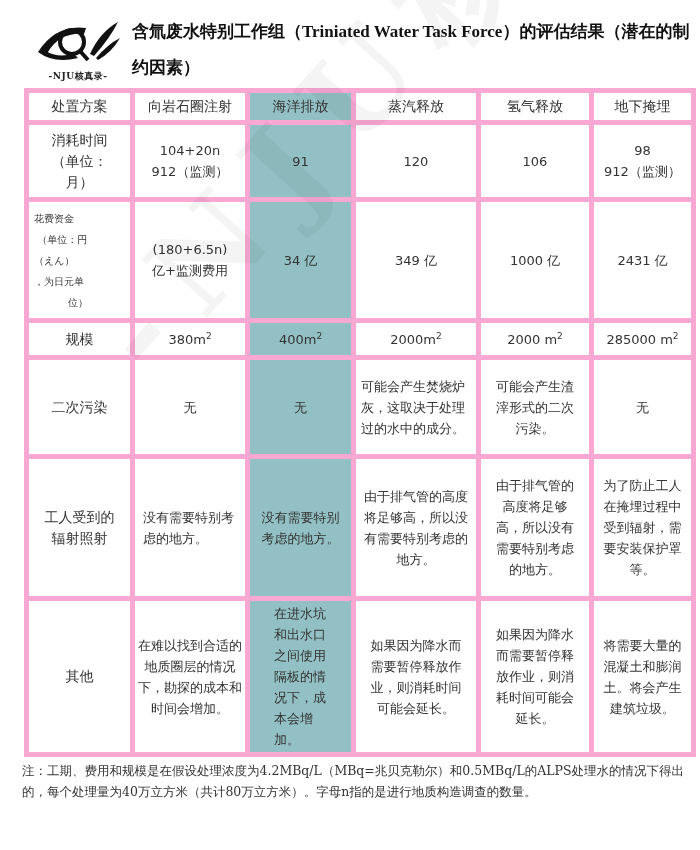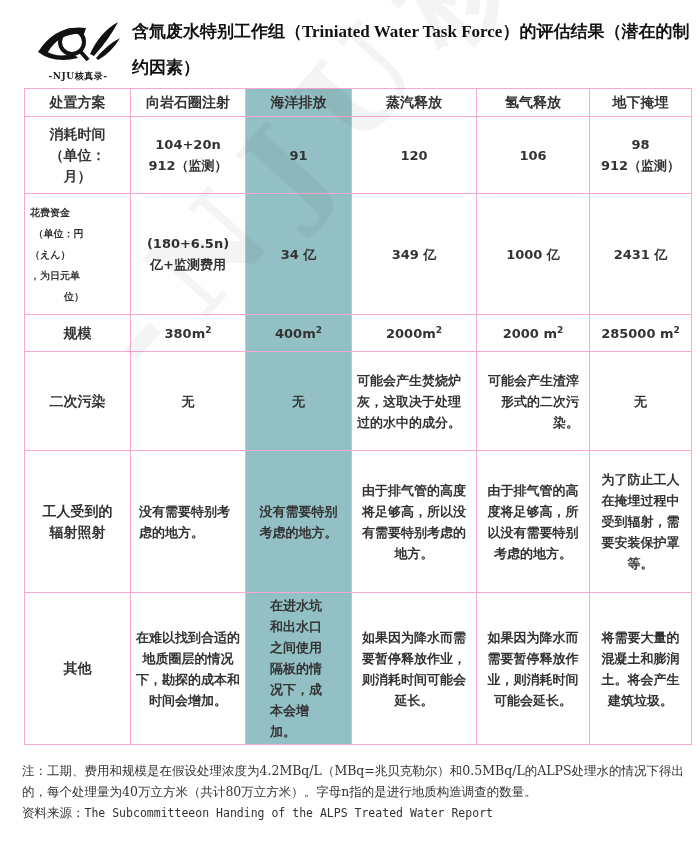--- a/index.html
+++ b/index.html
@@ -26,22 +26,22 @@
     font-family: Liberation Serif, serif;
     font-size: 17px; line-height: 36px; font-weight: bold; color: #111;
     white-space: pre-wrap;
   }
   table.main {
     position: absolute; left: 24px; top: 88px; width: 667px;
     border-collapse: collapse; table-layout: fixed;
     font-size: 13px; color: #333;
   }
   table.main td, table.main th {
-    border: 1px solid #f9a8d4; text-align: center; vertical-align: middle;
-    padding: 2px 5px; line-height: 21px; font-weight: bold;
+    border: 5px solid #f9a8d4; text-align: center; vertical-align: middle;
+    padding: 2px 5px; line-height: 21px; font-weight: normal;
   }
   table.main th { height: 23px; font-size: 14px; }
   .hl { background: #93c0c4; }
   .num { font-family: "DejaVu Sans", "Liberation Sans", sans-serif; font-size: 13px; }
   .rowhead { padding: 2px 4px; margin-left: 20px; }
   sup { font-size: 9px; line-height: 0; }
   .notes {
     position: absolute; left: 22px; top: 760px; width: 670px;
     font-size: 12.5px; line-height: 21px; color: #333;
   }
@@ -116,21 +116,21 @@
       <td class="num"><span>2000m</span><sup>2</sup></td>
       <td class="num"><span>2000 m</span><sup>2</sup></td>
       <td class="num"><span>285000 m</span><sup>2</sup></td>
     </tr>
 
     <tr style="height:99px">
       <td style="font-size:14px">二次污染</td>
       <td>无</td>
       <td class="hl">无</td>
       <td style="text-align:left">可能会产生焚烧炉灰，这取决于处理过的水中的成分。</td>
-      <td style="text-align:right;padding:2px 10px">可能会产生渣滓形式的二次污染。</td>
+      <td style="text-align:center;padding:2px 10px">可能会产生渣滓形式的二次污染。</td>
       <td>无</td>
     </tr>
 
     <tr style="height:142px">
       <td style="font-size:14px">工人受到的<br>辐射照射</td>
       <td style="text-align:left;padding:2px 8px">没有需要特别考虑的地方。</td>
       <td class="hl" style="padding:2px 10px">没有需要特别考虑的地方。</td>
       <td style="padding:2px 8px">由于排气管的高度将足够高，所以没有需要特别考虑的地方。</td>
       <td style="padding:2px 10px">由于排气管的高度将足够高，所以没有需要特别考虑的地方。</td>
       <td style="padding:12px 6px">为了防止工人在掩埋过程中受到辐射，需要安装保护罩等。</td>
@@ -142,16 +142,13 @@
       <td class="hl" style="text-align:left;padding:2px 24px">在进水坑和出水口之间使用隔板的情况下，成本会增加。</td>
       <td style="padding:2px 10px">如果因为降水而需要暂停释放作业，则消耗时间可能会延长。</td>
       <td style="padding:2px 10px">如果因为降水而需要暂停释放作业，则消耗时间可能会延长。</td>
       <td style="padding:2px 6px">将需要大量的混凝土和膨润土。将会产生建筑垃圾。</td>
     </tr>
   </tbody>
 </table>
 
 <div class="notes">
   <div>注：工期、费用和规模是在假设处理浓度为4.2MBq/L（MBq=兆贝克勒尔）和0.5MBq/L的ALPS处理水的情况下得出的，每个处理量为40万立方米（共计80万立方米）。字母n指的是进行地质构造调查的数量。</div>
-  <div>
-    <span>资料来源：</span><span class="src">The Subcommitteeon Handing of the ALPS Treated Water Report</span>
-  </div>
 </div>
 
 </body></html>

